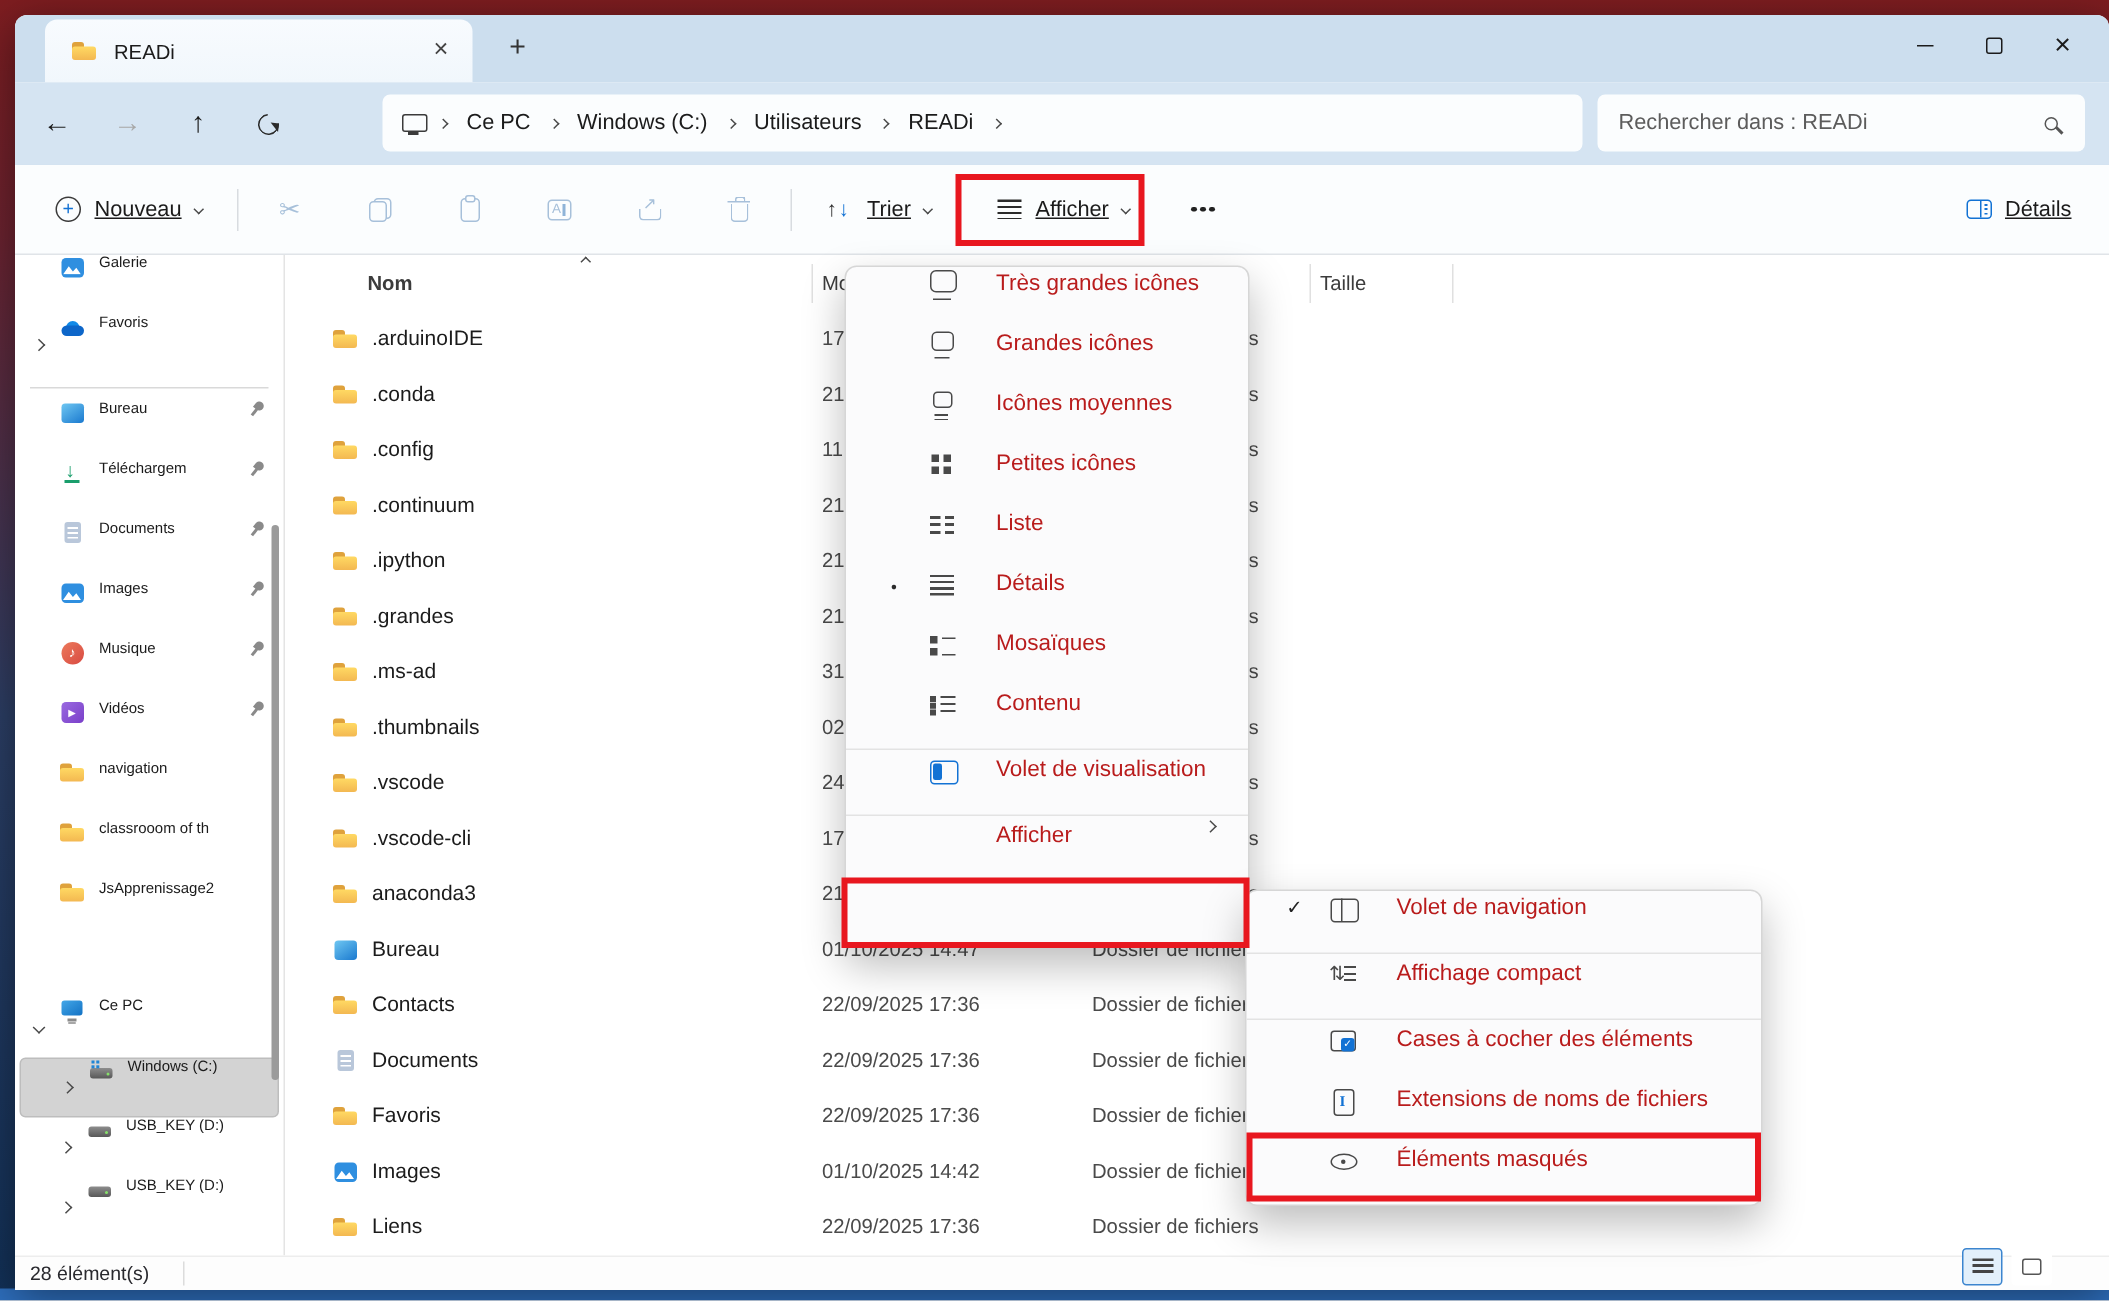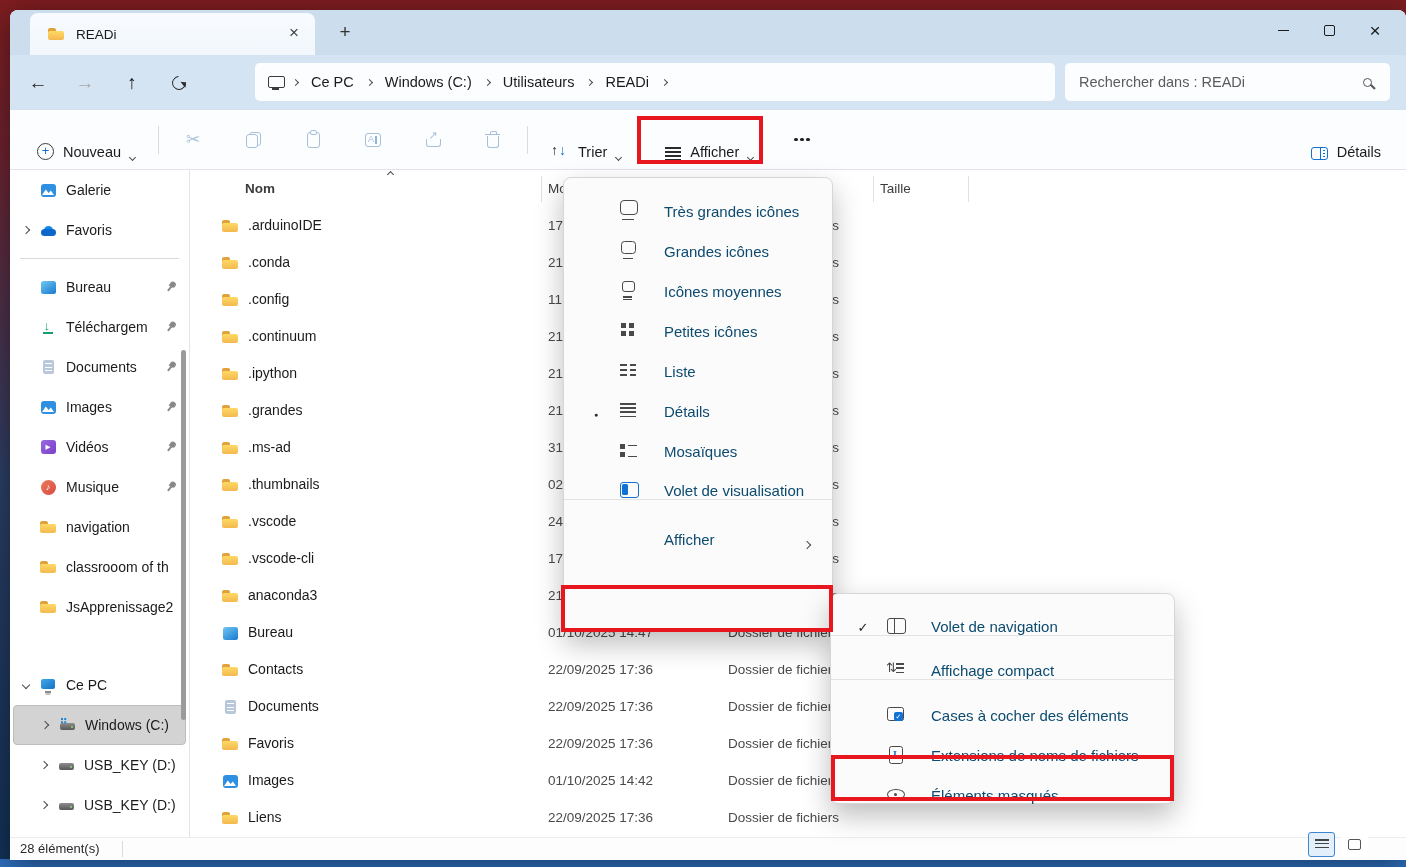--- a/index.html
+++ b/index.html
@@ -50,21 +50,21 @@
   
   .chev { display:inline-block; width:6px; height:6px; border-right:1.5px solid #4a4a4a; border-bottom:1.5px solid #4a4a4a; }
   .chev-right { transform:rotate(-45deg); }
   .chev-down { transform:rotate(45deg); }
   .chev-up { transform:rotate(-135deg); }
   .chev.small { width:5px; height:5px; }
 
   
   .toolbar { position:absolute; top:100px; left:0; right:0; height:60px; background:#fbfdfe;
              border-bottom:1px solid #e0e4e8; box-shadow:0 1px 3px rgba(0,0,0,.05); display:flex; align-items:center; }
-  .tb-btn { display:flex; align-items:flex-end; gap:9px; height:40px; padding:0 11px; border-radius:5px; color:#1b1b1b; font-size:14.5px; }
+  .tb-btn { display:flex; align-items:center; gap:9px; height:40px; padding:0 11px; border-radius:5px; color:#1b1b1b; font-size:14.5px;text-decoration:underline; }
   .tb-sep { width:1px; height:28px; background:#d8dcе0; background:#d8dce0; margin:0 12px; }
   .tb-ico-btn { width:44px; height:40px; display:flex; align-items:center; justify-content:center; border-radius:5px; }
   .tb-right { margin-left:auto; margin-right:14px; }
   .plus-circle-icon { width:17px; height:17px; border:1.5px solid #3b3b3b; border-radius:50%; position:relative; }
   .plus-circle-icon::after { content:"+"; position:absolute; left:0; right:0; top:-1px; text-align:center; font-size:13px; color:#1272d4; line-height:15px; }
   .sort-arrows-icon { position:relative; width:18px; height:18px; }
   .sort-arrows-icon::before { content:"\2191"; position:absolute; left:0; top:0; font-size:14px; color:#2b2b2b; }
   .sort-arrows-icon::after { content:"\2193"; position:absolute; left:8px; top:0; font-size:14px; color:#1272d4; }
   .view-lines-icon { width:16px; height:13px; background:repeating-linear-gradient(to bottom,#2b2b2b 0 1.8px,transparent 1.8px 4.1px); }
   .more-icon { width:3.5px; height:3.5px; background:#222; border-radius:50%; box-shadow:6px 0 0 #222, 12px 0 0 #222; margin-right:12px; }
@@ -83,21 +83,21 @@
   .trash-icon { position:relative; width:12px; height:12px; border:1.6px solid #a7c0da; border-top:none; border-radius:0 0 3px 3px; margin-top:4px; }
   .trash-icon::before { content:""; position:absolute; left:-3px; top:-2px; width:15px; height:1.6px; background:#a7c0da; }
   .trash-icon::after { content:""; position:absolute; left:2px; top:-5px; width:5px; height:2px; border:1.4px solid #a7c0da; border-bottom:none; border-radius:2px 2px 0 0; }
   .details-pane-blue-icon { position:relative; width:17px; height:13px; border:1.6px solid #1272d4; border-radius:3px; }
   .details-pane-blue-icon::before { content:""; position:absolute; left:8px; top:0; bottom:0; width:1.5px; background:#1272d4; }
   .details-pane-blue-icon::after { content:""; position:absolute; left:11px; right:1.5px; top:2px; bottom:2px;
       background:repeating-linear-gradient(to bottom,#1272d4 0 1.3px,transparent 1.3px 3px); }
 
   
   .sidebar { position:absolute; top:160px; left:0; width:180px; bottom:23px; background:#fff; border-right:1px solid #e4e4e4; overflow:hidden; }
-  .srow { position:relative; display:flex; align-items:center; height:40px; margin:0 3px; padding:0 6px 0 10px; border-radius:4px; font-size:14px; color:#1b1b1b; white-space:nowrap; }
+  .srow { position:relative; display:flex; height:40px; margin:0 3px; padding:0 6px 0 10px; border-radius:4px; font-size:10px; color:#1b1b1b; white-space:nowrap; }
   .srow .chevslot { width:17px; flex:0 0 17px; display:flex; align-items:center; }
   .srow .slabel { margin-left:10px; overflow:hidden; }
   .srow.indent { padding-left:28px; }
   .srow.selected { background:#d3d3d3; border:1px solid #bdbdbd; }
   .side-sep { height:1px; background:#d9d9d9; margin:8px 10px; }
   .side-gap { height:38px; }
   .pin-icon { position:absolute; right:10px; width:10px; height:12px; transform:rotate(38deg); }
   .pin-icon::before { content:""; position:absolute; left:2px; top:0; width:6px; height:6px; background:#8a8a8a; border-radius:50% 50% 50% 0; }
   .pin-icon::after { content:""; position:absolute; left:4.4px; top:5px; width:1.5px; height:6px; background:#8a8a8a; }
   .side-scrollbar { position:absolute; right:3px; top:180px; width:5px; height:370px; background:#9b9b9b; border-radius:3px; }
@@ -153,21 +153,21 @@
   .stoggle { width:27px; height:25px; display:flex; align-items:center; justify-content:center; border-radius:3px; background:#fff; }
   .stoggle.active { border:1.5px solid #3c85cf; background:#e3f0fb; }
   .status-details-glyph { width:14px; height:11px; background:repeating-linear-gradient(to bottom,#444 0 1.6px,transparent 1.6px 3.9px); }
   .status-icons-glyph { width:13px; height:11px; border:1.6px solid #555; border-radius:2px; }
 
   
   .menu { position:absolute; z-index:50; background:#fbfbfc; border:1px solid #d6d6d6; border-radius:8px;
           box-shadow:0 12px 28px rgba(0,0,0,.26); padding:2px 0; }
   .menu1 { left:553px; top:167px; width:270px; height:455px; }
   .menu2 { left:820px; top:583px; width:345px; height:211px; }
-  .menu-item { display:flex; align-items:flex-end; height:40px; padding:0 14px 0 20px; font-size:15px; color:#0c4a6e; position:relative; }
+  .menu-item { display:flex; align-items:flex-start; height:40px; padding:0 14px 0 20px; font-size:15px; color:#b91c1c; position:relative; }
   .menu1 .menu-item:last-child { height:44px; }
   .menu-item.divider-after { border-bottom:1px solid #e3e3e3; margin-bottom:4px; padding-bottom:0; }
   .menu-marker { width:24px; flex:0 0 24px; text-align:center; }
   .menu-marker.dot::before { content:"\25CF"; font-size:7px; color:#2b2b2b; }
   .menu-marker.check::before { content:"\2713"; font-size:13px; color:#222; }
   .menu-ico { position:relative; width:26px; height:20px; flex:0 0 26px; margin-left:8px; }
   .menu-label { margin-left:22px; white-space:nowrap; }
   .submenu-arrow { display:none; }
   .menu-item.has-arrow .submenu-arrow { display:inline-block; margin-left:auto; margin-right:8px; }
 
@@ -375,29 +375,29 @@
 
           <div class="srow">
             <span class="chevslot"></span>
             <span class="icon16 images-icon"><span class="wlogo"></span></span>
             <span class="slabel">Images</span>
             <span class="pin-icon"></span>
           </div>
 
           <div class="srow">
             <span class="chevslot"></span>
+            <span class="icon16 music-icon"><span class="wlogo"></span></span>
+            <span class="slabel">Musique</span>
+            <span class="pin-icon"></span>
+          </div>
+
+          <div class="srow">
+            <span class="chevslot"></span>
             <span class="icon16 videos-icon"><span class="wlogo"></span></span>
             <span class="slabel">Vidéos</span>
-            <span class="pin-icon"></span>
-          </div>
-
-          <div class="srow">
-            <span class="chevslot"></span>
-            <span class="icon16 music-icon"><span class="wlogo"></span></span>
-            <span class="slabel">Musique</span>
             <span class="pin-icon"></span>
           </div>
 
           <div class="srow">
             <span class="chevslot"></span>
             <span class="icon16 folder-icon"><span class="wlogo"></span></span>
             <span class="slabel">navigation</span>
             <span style="visibility: hidden;"></span>
           </div>
 
@@ -645,20 +645,26 @@
 
         </div>
 
         <div class="menu-item">
           <span class="menu-marker"></span>
           <span class="menu-ico tiles-view-icon"></span>
           <span class="menu-label">Mosaïques</span>
 
         </div>
 
+        <div class="menu-item divider-after">
+          <span class="menu-marker"></span>
+          <span class="menu-ico content-view-icon"></span>
+          <span class="menu-label">Contenu</span>
+
+        </div>
 
 
         <div class="menu-item divider-after">
           <span class="menu-marker"></span>
           <span class="menu-ico preview-pane-icon"></span>
           <span class="menu-label">Volet de visualisation</span>
 
         </div>
 
         <div class="menu-item has-arrow">

